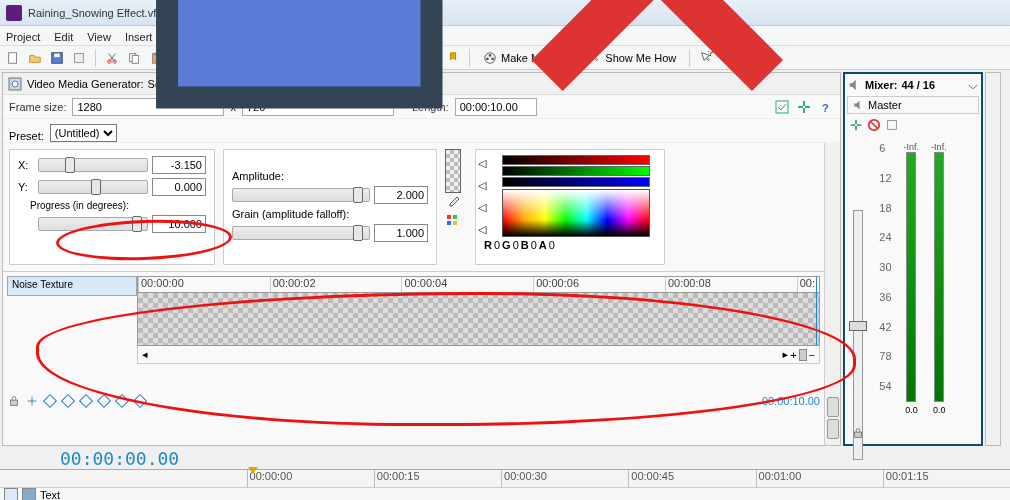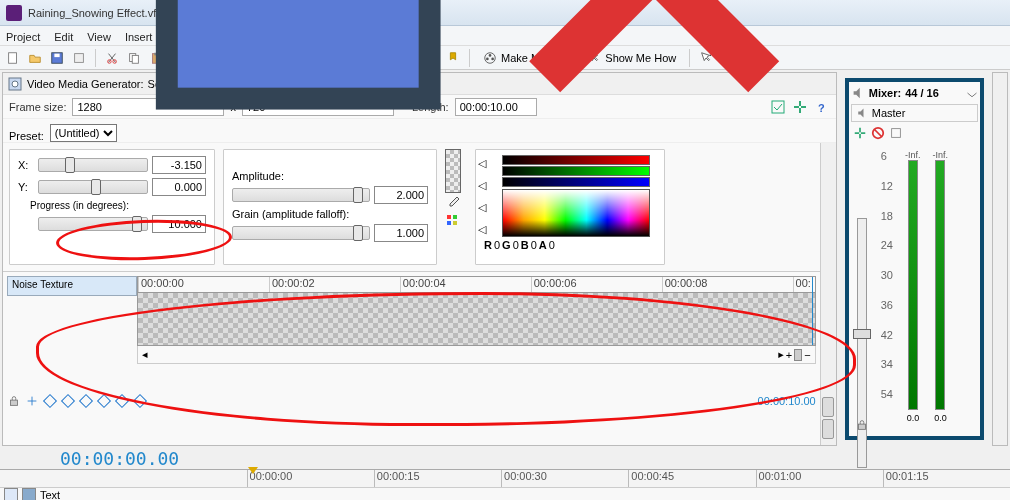--- a/index.html
+++ b/index.html
@@ -63,21 +63,21 @@
 .kf-ruler { height: 16px; border: 1px solid #999; border-bottom: none; display: flex; font-size: 9px; color: #444; }
 .kf-ruler span { flex: 1; border-left: 1px solid #ccc; padding-left: 2px; }
 .kf-body { height: 54px; background: repeating-conic-gradient(#bbb 0 25%, #ddd 0 50%) 0 0/10px 10px; border: 1px solid #999; position: relative; }
 .kf-body .kf-cursor { position: absolute; right: 2px; top: -16px; bottom: 0; width: 1px; background: #28c; }
 .kf-controls { height: 18px; display: flex; align-items: center; border: 1px solid #ccc; border-top: none; padding: 0 4px; gap: 2px; }
 .kf-bottom { height: 20px; display: flex; align-items: center; gap: 4px; padding: 2px 4px; }
 .diamond { width: 14px; height: 14px; display: flex; align-items: center; justify-content: center; }
 .diamond::before { content: ""; width: 8px; height: 8px; border: 1px solid #27c; transform: rotate(45deg); }
 .kf-bottom .tc { margin-left: auto; font-size: 11px; color: #28c; }
 
-.mixer-panel { width: 140px; margin: 8px; border: 4px solid #0c4a6e; background: #f9f9f9; display: flex; flex-direction: column; padding: 2px; }
+.mixer-panel { width: 140px; margin: 2px; border: 2px solid #0c4a6e; background: #f9f9f9; display: flex; flex-direction: column; padding: 2px; }
 .mixer-head { display: flex; align-items: center; gap: 4px; height: 18px; font-weight: bold; }
 .mixer-master { display: flex; align-items: center; gap: 4px; height: 18px; border: 1px solid #ccc; margin: 2px 0; padding: 0 4px; }
 .mixer-icons { display: flex; gap: 4px; padding: 2px; }
 .mixer-body { flex: 1; display: flex; gap: 12px; justify-content: center; padding-top: 8px; position: relative; }
 .meter-col { display: flex; flex-direction: column; align-items: center; }
 .inf { font-size: 9px; color: #555; }
 .meter { width: 10px; height: 250px; border: 1px solid #888; background: linear-gradient(#2a2,#070); position: relative; }
 .meter::after { content: "0.0"; position: absolute; bottom: -14px; left: -2px; font-size: 9px; }
 .scale { display: flex; flex-direction: column; justify-content: space-between; height: 250px; font-size: 9px; color: #666; }
 .mixer-fader { position: absolute; left: 6px; top: 76px; width: 10px; height: 250px; border: 1px solid #999; background: #eee; }
@@ -474,21 +474,21 @@
           <path d="M6 7V5a2 2 0 1 1 4 0v2" fill="none" stroke="#777"></path>
         </svg>
       <div class="scale">
         <span>6</span>
           <span>12</span>
           <span>18</span>
         <span>24</span>
           <span>30</span>
           <span>36</span>
         <span>42</span>
-          <span>34</span>
+          <span>78</span>
           <span>54</span>
       </div>
       <div class="meter-col">
           <span class="inf">-Inf.</span>
           <div class="meter"></div>
         </div>
       <div class="meter-col">
           <span class="inf">-Inf.</span>
           <div class="meter"></div>
         </div>

